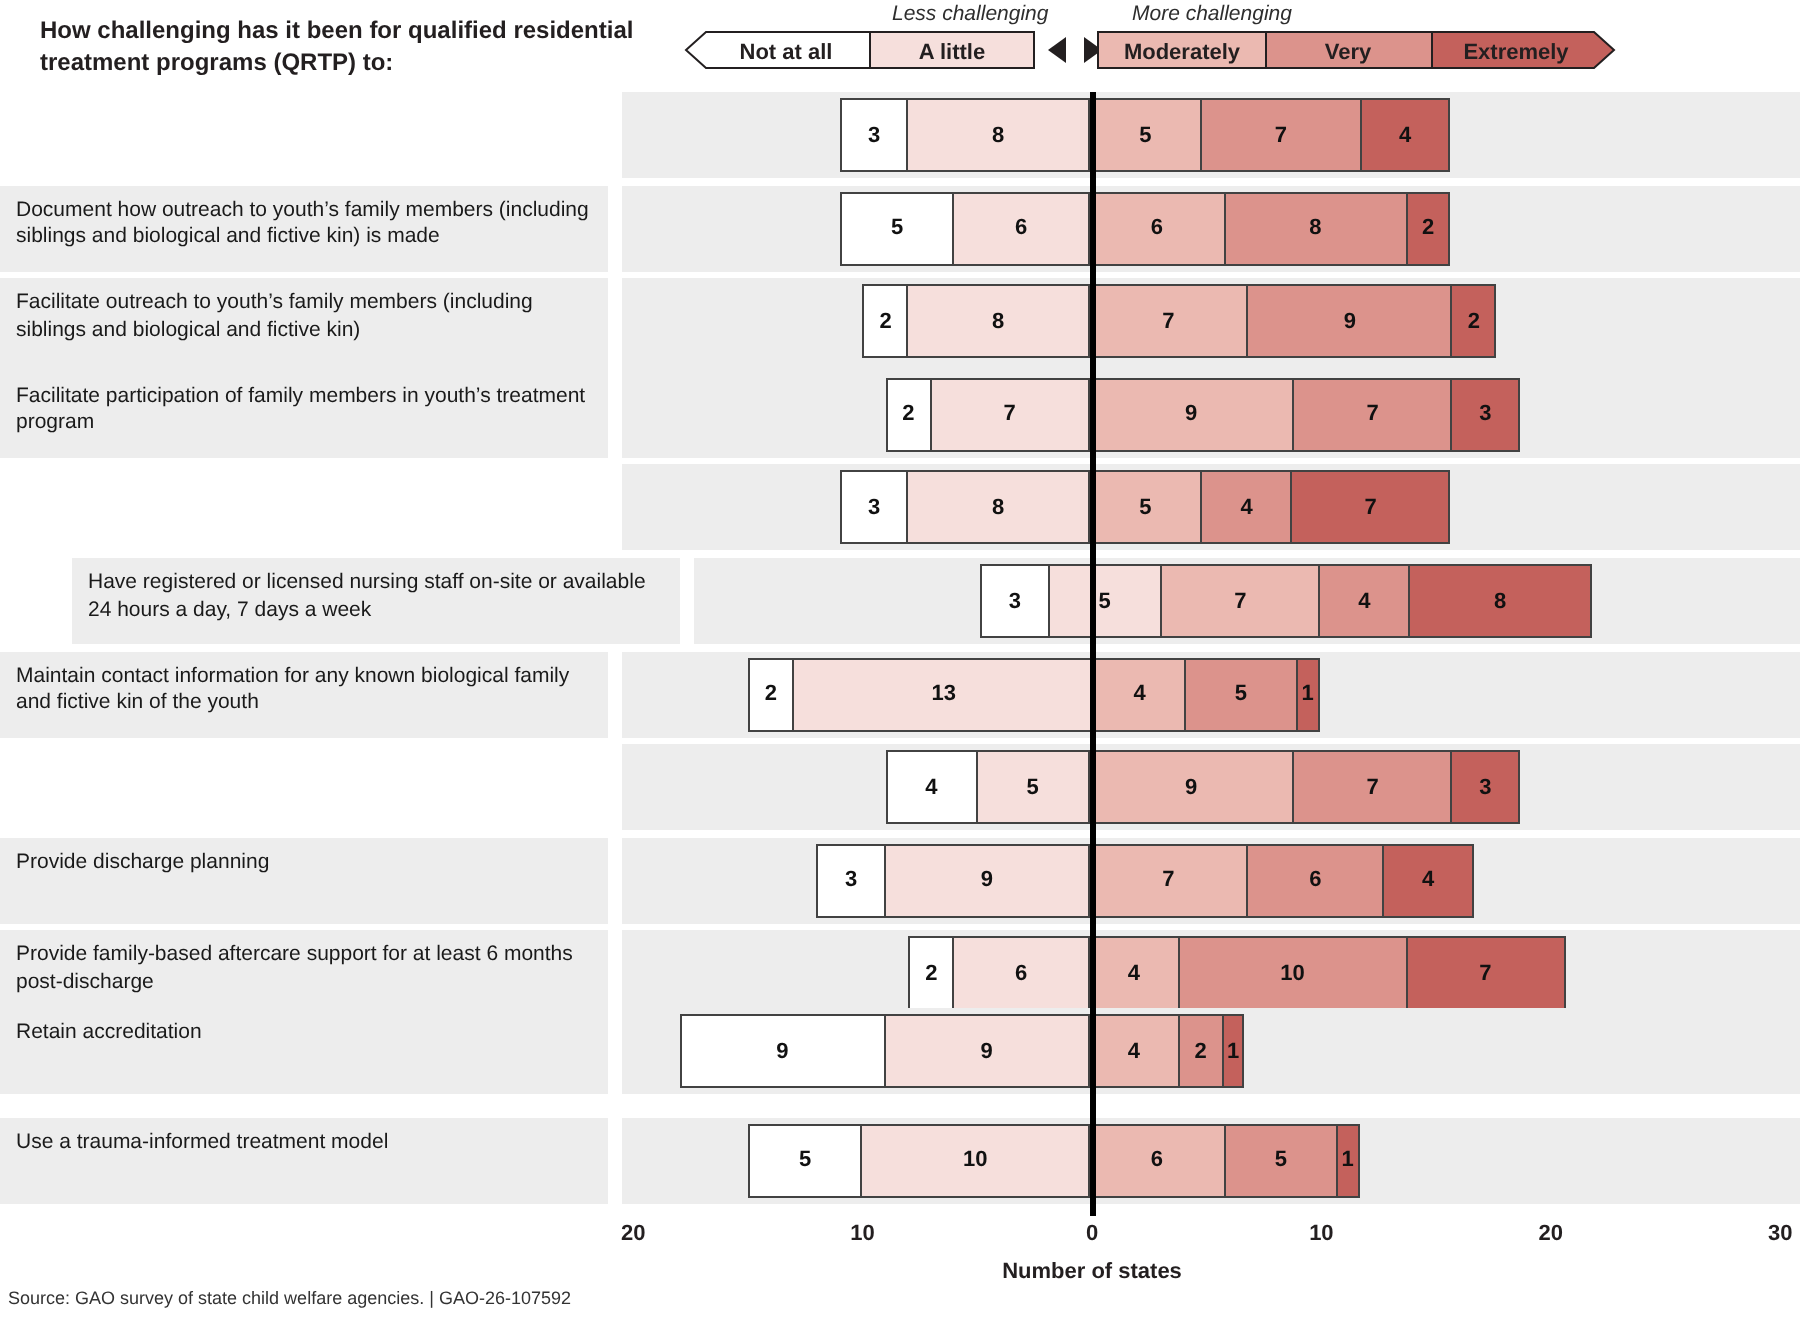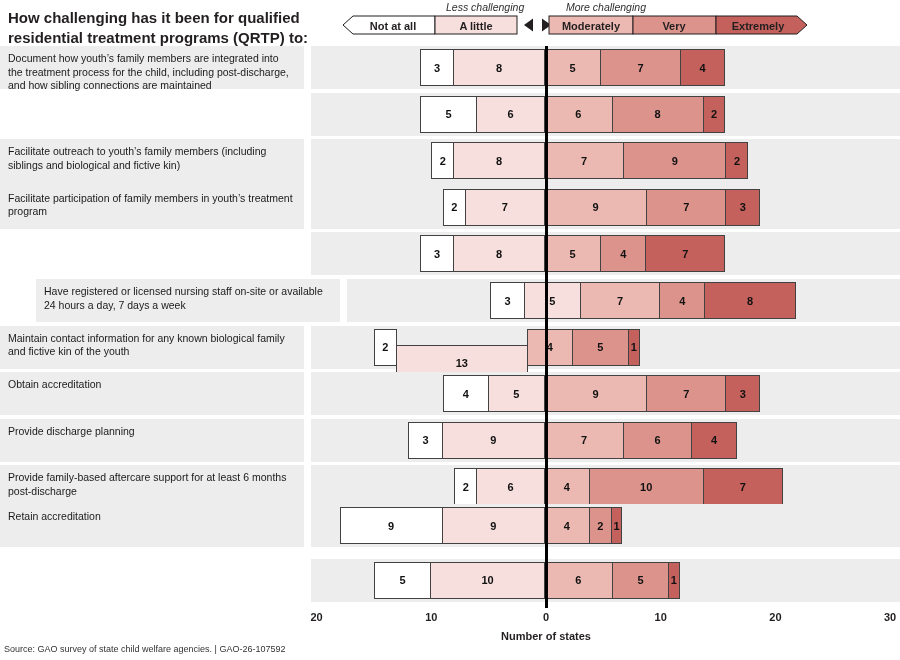--- a/index.html
+++ b/index.html
@@ -7,23 +7,23 @@
   body { font-family: "Liberation Sans", sans-serif; color: #231f20; }
   #stage {
     position: relative;
     width: 900px;
     height: 660px;
     background: #fff;
     overflow: hidden;
   }
   .chart-title {
     position: absolute;
-    left: 8px; top: 8px;
+    left: 20px; top: 8px;
     width: 335px;
-    font-size: 15px;
+    font-size: 12px;
     font-weight: bold;
     line-height: 1.32;
     color: #231f20;
   }
   .legend-caption {
     position: absolute;
     top: 1px;
     font-size: 10.5px;
     font-style: italic;
     color: #2e2e2e;
@@ -126,21 +126,20 @@
     <polygon points="375,1 456,1 466,10 456,19 375,19" stroke="#231f20" stroke-width="1" fill="#c4615c"></polygon>
     <text x="52" y="14.5" text-anchor="middle">Not at all</text>
     <text x="135" y="14.5" text-anchor="middle">A little</text>
     <text x="250" y="14.5" text-anchor="middle">Moderately</text>
     <text x="333" y="14.5" text-anchor="middle">Very</text>
     <text x="417" y="14.5" text-anchor="middle">Extremely</text>
   </svg>
 
   <div id="plot">
       <div class="row" style="top: 46px; height: 43px;">
-        <div class="row-label">Document how youth’s family members are integrated into the treatment process for the child, including post-discharge, and how sibling connections are maintained</div>
         <div class="row-chart">
           <div class="bar" style="left: 108.83px;">
             <div class="seg" style="width: 34.41px; background: rgb(255, 255, 255);">
               <span>3</span>
             </div>
             <div class="seg" style="width: 91.76px; background: rgb(246, 223, 220);">
               <span>8</span>
             </div>
             <div class="seg" style="width: 57.35px; background: rgb(235, 185, 177);">
               <span>5</span>
@@ -148,20 +147,21 @@
             <div class="seg" style="width: 80.29px; background: rgb(220, 147, 140);">
               <span>7</span>
             </div>
             <div class="seg" style="width: 45.88px; background: rgb(196, 97, 92);">
               <span>4</span>
             </div>
           </div>
         </div>
       </div>
       <div class="row" style="top: 92.6px; height: 43px;">
+        <div class="row-label">Document how outreach to youth’s family members (including siblings and biological and fictive kin) is made</div>
         <div class="row-chart">
           <div class="bar" style="left: 108.83px;">
             <div class="seg" style="width: 57.35px; background: rgb(255, 255, 255);">
               <span>5</span>
             </div>
             <div class="seg" style="width: 68.82px; background: rgb(246, 223, 220);">
               <span>6</span>
             </div>
             <div class="seg" style="width: 68.82px; background: rgb(235, 185, 177);">
               <span>6</span>
@@ -262,37 +262,36 @@
           </div>
         </div>
       </div>
       <div class="row" style="top: 325.6px; height: 43px;">
         <div class="row-label">Maintain contact information for any known biological family and fictive kin of the youth</div>
         <div class="row-chart">
           <div class="bar" style="left: 62.95px;">
             <div class="seg" style="width: 22.94px; background: rgb(255, 255, 255);">
               <span>2</span>
             </div>
-            <div class="seg" style="width: 132px; background: rgb(246, 223, 220); margin-top: 16px;">
+            <div class="seg" style="width: 152px; background: rgb(246, 223, 220);">
               <span>13</span>
             </div>
             <div class="seg" style="width: 45.88px; background: rgb(235, 185, 177);">
               <span>4</span>
             </div>
             <div class="seg" style="width: 57.35px; background: rgb(220, 147, 140);">
               <span>5</span>
             </div>
             <div class="seg" style="width: 11.47px; background: rgb(196, 97, 92);">
               <span>1</span>
             </div>
           </div>
         </div>
       </div>
       <div class="row" style="top: 372.2px; height: 43px;">
-        <div class="row-label">Obtain accreditation</div>
         <div class="row-chart">
           <div class="bar" style="left: 131.77px;">
             <div class="seg" style="width: 45.88px; background: rgb(255, 255, 255);">
               <span>4</span>
             </div>
             <div class="seg" style="width: 57.35px; background: rgb(246, 223, 220);">
               <span>5</span>
             </div>
             <div class="seg" style="width: 103.23px; background: rgb(235, 185, 177);">
               <span>9</span>
@@ -366,20 +365,21 @@
             <div class="seg" style="width: 22.94px; background: rgb(220, 147, 140);">
               <span>2</span>
             </div>
             <div class="seg" style="width: 11.47px; background: rgb(196, 97, 92);">
               <span>1</span>
             </div>
           </div>
         </div>
       </div>
       <div class="row" style="top: 558.6px; height: 43px;">
+        <div class="row-label">Use a trauma-informed treatment model</div>
         <div class="row-chart">
           <div class="bar" style="left: 62.95px;">
             <div class="seg" style="width: 57.35px; background: rgb(255, 255, 255);">
               <span>5</span>
             </div>
             <div class="seg" style="width: 114.7px; background: rgb(246, 223, 220);">
               <span>10</span>
             </div>
             <div class="seg" style="width: 68.82px; background: rgb(235, 185, 177);">
               <span>6</span>

